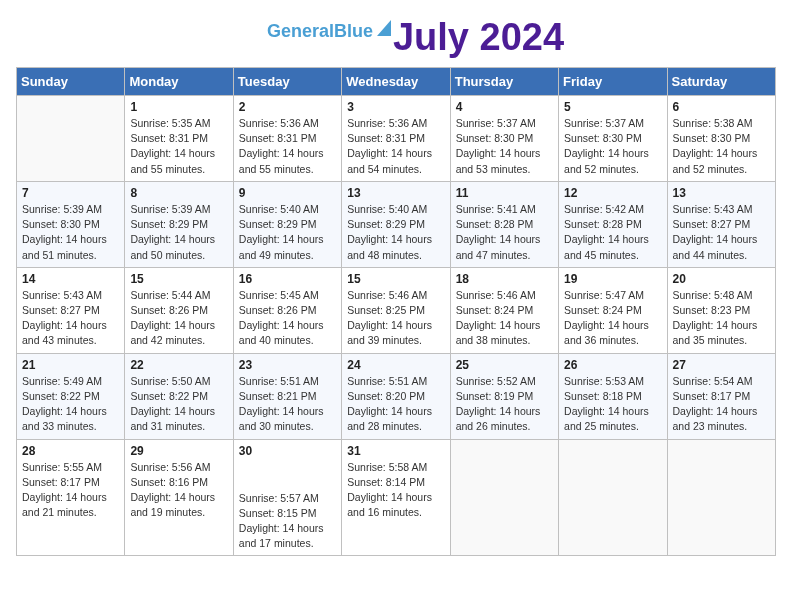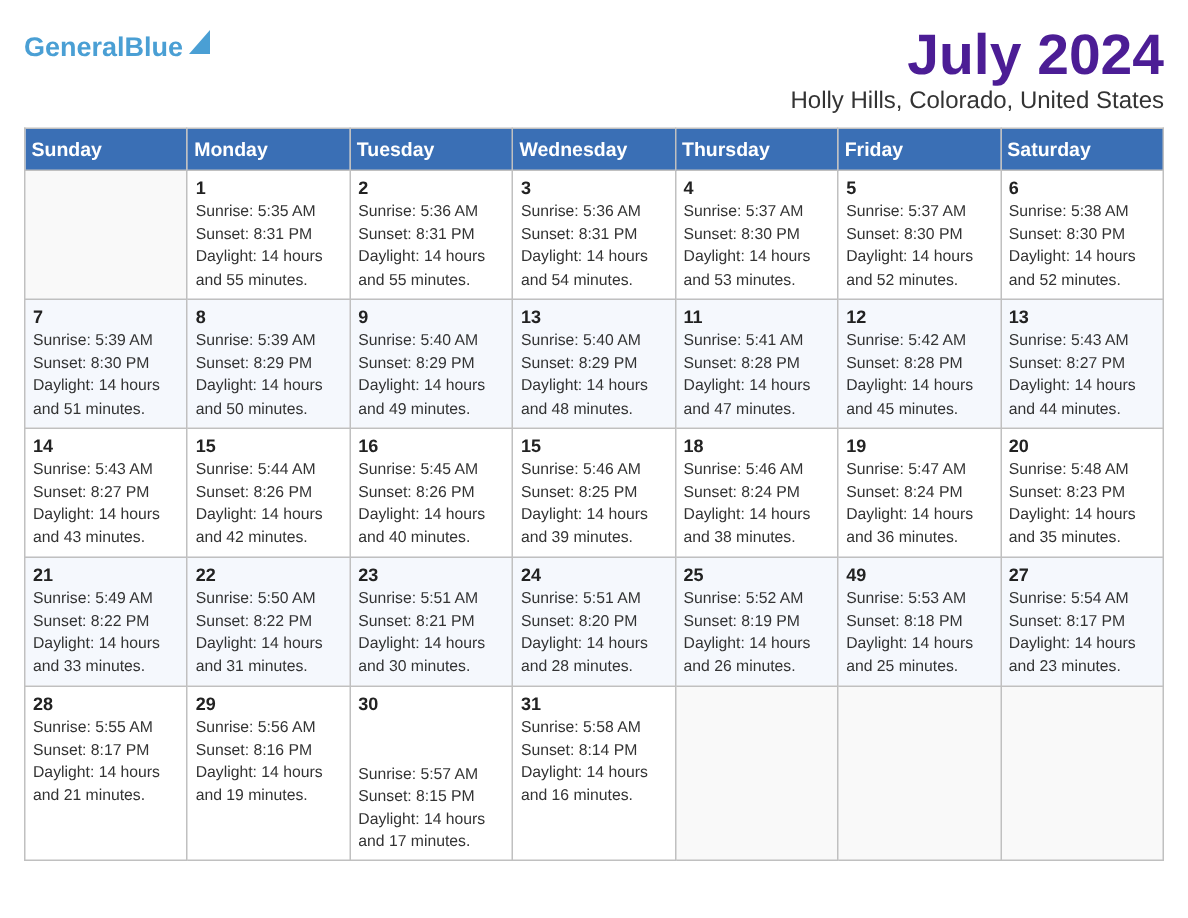--- a/index.html
+++ b/index.html
@@ -5,23 +5,24 @@
     * { box-sizing: border-box; margin: 0; padding: 0; }
     body {
       font-family: Arial, sans-serif;
       background: #fff;
       width: 792px;
       min-height: 612px;
       padding: 16px;
     }
     .header {
       display: flex;
-      justify-content: space-between;
+      justify-content: center;
       align-items: flex-start;
       margin-bottom: 8px;
+      margin-left: 39px;
     }
     .logo {
       display: flex;
       flex-direction: column;
       align-items: flex-start;
     }
     .logo-text {
       font-size: 18px;
       font-weight: bold;
       color: #1a3a5c;
@@ -93,21 +94,20 @@
       <span class="logo-text">
         <span>General</span><span style="color:#4a9fd4">Blue</span>
       </span>
       <svg width="22" height="22" viewBox="0 0 22 22" style="margin-left:-2px; margin-bottom:2px;">
         <polygon points="6,20 20,4 20,20" fill="#4a9fd4"></polygon>
       </svg>
     </div>
   </div>
   <div class="title-block">
     <div class="main-title">July 2024</div>
-    <div class="subtitle">Holly Hills, Colorado, United States</div>
   </div>
 </div>
 
 <table class="calendar">
   <thead>
     <tr id="header-row">
         <th>Sunday</th>
         <th>Monday</th>
         <th>Tuesday</th>
         <th>Wednesday</th>
@@ -294,21 +294,21 @@
 and 28 minutes.</div>
         </td>
         <td>
           <span class="day-num">25</span>
           <div class="day-info" style="white-space: pre-line;">Sunrise: 5:52 AM
 Sunset: 8:19 PM
 Daylight: 14 hours
 and 26 minutes.</div>
         </td>
         <td>
-          <span class="day-num">49</span>
+          <span class="day-num">26</span>
           <div class="day-info" style="white-space: pre-line;">Sunrise: 5:53 AM
 Sunset: 8:18 PM
 Daylight: 14 hours
 and 25 minutes.</div>
         </td>
         <td>
           <span class="day-num">27</span>
           <div class="day-info" style="white-space: pre-line;">Sunrise: 5:54 AM
 Sunset: 8:17 PM
 Daylight: 14 hours

